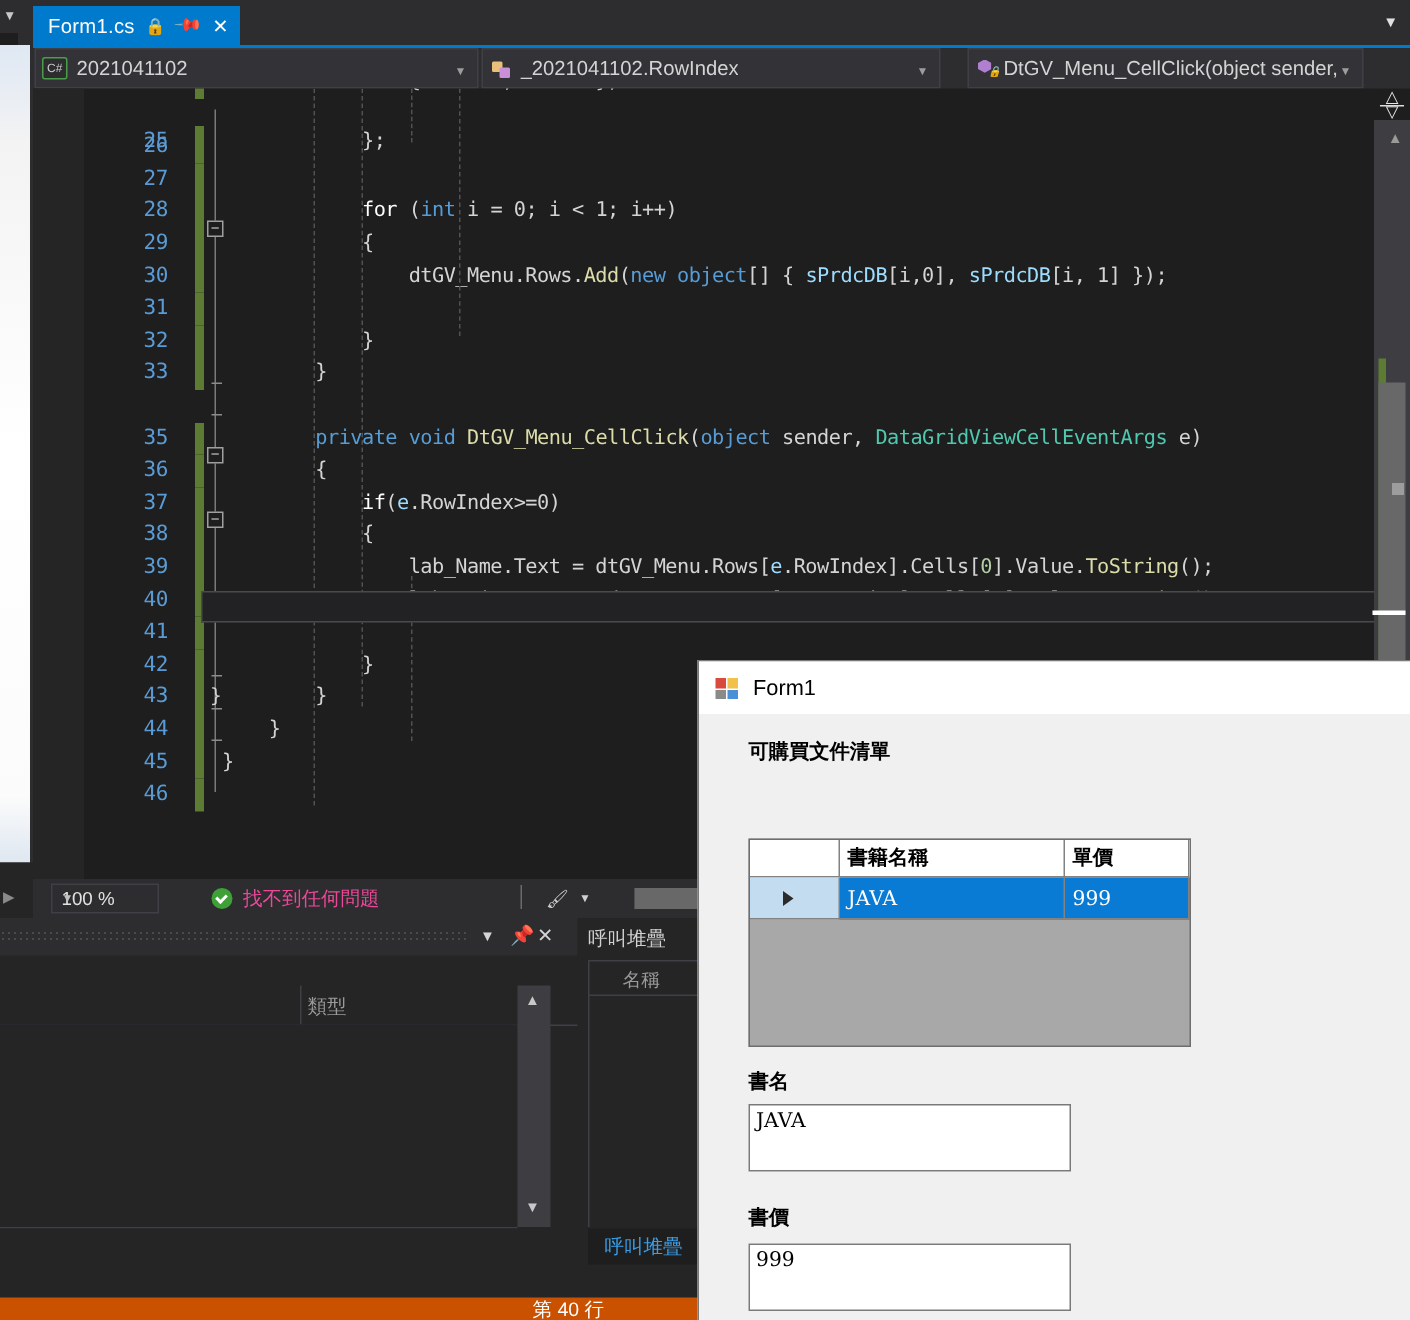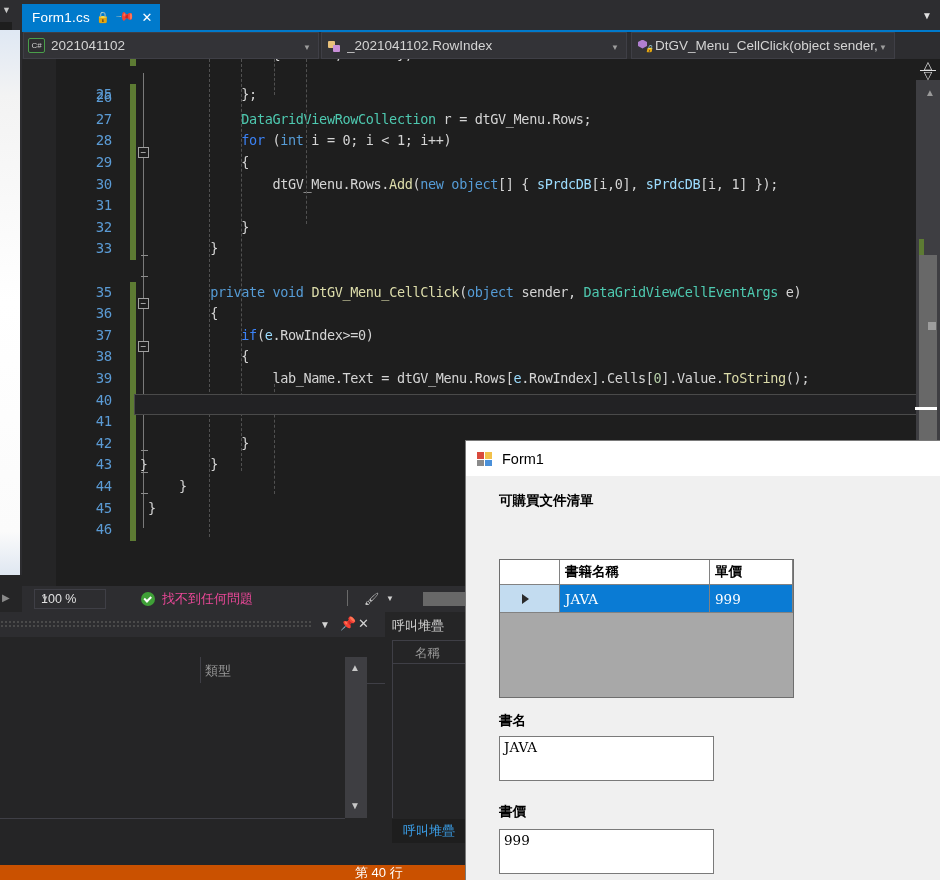--- a/index.html
+++ b/index.html
@@ -59,21 +59,21 @@
       font-family:"DejaVu Sans Mono", monospace;font-size:13.5px;line-height:21.6px;color:#d4d4d4;letter-spacing:-0.35px;}
   .cur-line-box{position:absolute;left:112px;width:790px;height:21px;border:1px solid #4a4a4a;box-sizing:border-box;background:#222224;}
   .outline-v{position:absolute;width:1px;background:#7a7a7a;}
   .guide{position:absolute;width:0;border-left:1px dashed #515151;}
   .fold{position:absolute;left:116px;width:11px;height:11px;border:1px solid #a0a0a0;background:#1e1e1e;
         color:#d0d0d0;font-size:10px;line-height:9px;text-align:center;box-sizing:border-box;}
   .fold-tick{position:absolute;left:119px;width:7px;height:1px;background:#8c8c8c;}
   .brace-end{position:absolute;left:118px;color:#d4d4d4;font-family:"DejaVu Sans Mono",monospace;font-size:13px;}
 
   
-  .k{color:#569cd6;} .kctl{color:#3b82f6;} .t{color:#4ec9b0;} .s{color:#d69d85;}
+  .k{color:#569cd6;} .kctl{color:#ffffff;} .t{color:#4ec9b0;} .s{color:#d69d85;}
   .p{color:#d4d4d4;} .m{color:#dcdcaa;} .pl{color:#9cdcfe;} .num{color:#b5cea8;}
 
   
   .ed-scroll{position:absolute;right:0;top:0;width:24px;height:527px;background:#3e3e42;}
   .ed-splitter{position:absolute;right:0;top:0;width:24px;height:21px;background:#1e1e1e;}
   .ed-up{position:absolute;right:5px;top:28px;color:#9a9a9a;font-size:10px;}
   .ed-green{position:absolute;right:16px;top:180px;width:5px;height:300px;background:#5d7b33;}
   .ed-thumb{position:absolute;right:3px;top:196px;width:18px;height:270px;background:#686868;}
   .ed-thumbmark{position:absolute;right:4px;top:263px;width:8px;height:8px;background:#9d9d9d;}
   .ed-curmark{position:absolute;right:3px;top:348px;width:22px;height:3px;background:#ffffff;}
@@ -182,21 +182,21 @@
       <span class="nb-caret">▼</span>
     </div>
     <div class="navbox" style="width:306px;margin-left:2px;">
       <span class="mf-ico">
         <i style="left:1px;top:2px;width:7px;height:7px;background:#e8c07a;border-radius:1px;"></i>
         <i style="left:6px;top:6px;width:7px;height:7px;background:#c98fd8;border-radius:1px;"></i>
       </span>
       <span class="nb-label">_2021041102.RowIndex</span>
       <span class="nb-caret">▼</span>
     </div>
-    <div class="navbox" style="width:264px;margin-left:4px;">
+    <div class="navbox" style="width:264px;margin-left:18px;">
       <span class="cube-ico">
         <i style="position:absolute;left:1px;top:1px;width:9px;height:9px;background:#b07fd0;
                   clip-path:polygon(50% 0,100% 27%,100% 73%,50% 100%,0 73%,0 27%);display:block;"></i>
         <i style="position:absolute;left:8px;top:7px;width:5px;height:6px;color:#c9c9c9;font-size:7px;line-height:6px;">🔒</i>
       </span>
       <span class="nb-label">DtGV_Menu_CellClick(object sender,</span>
       <span class="nb-caret">▼</span>
     </div>
   </div>
 
@@ -214,21 +214,20 @@
           <div class="codetxt"><span class="p">            };</span></div>
         </div>
         <div class="cline" style="top: 28.2px;">
           <div class="lnum" style="top: 0px;">26</div>
           <div class="chgbar" style="top: 0px;"></div>
           <div class="codetxt"><span class="p"></span></div>
         </div>
         <div class="cline" style="top: 49.8px;">
           <div class="lnum" style="top: 0px;">27</div>
           <div class="chgbar" style="top: 0px;"></div>
-          <div class="codetxt"><span class="p">            </span><span class="t">DataGridViewRowCollection</span><span class="p"> r = dtGV_Menu.Rows;</span></div>
         </div>
         <div class="cline" style="top: 71.4px;">
           <div class="lnum" style="top: 0px;">28</div>
           <div class="chgbar" style="top: 0px;"></div>
           <div class="codetxt"><span class="p">            </span><span class="kctl">for</span><span class="p"> (</span><span class="k">int</span><span class="p"> i = 0; i &lt; 1; i++)</span></div>
         </div>
         <div class="cline" style="top: 93px;">
           <div class="lnum" style="top: 0px;">29</div>
           <div class="chgbar" style="top: 0px;"></div>
           <div class="codetxt"><span class="p">            {</span></div>

